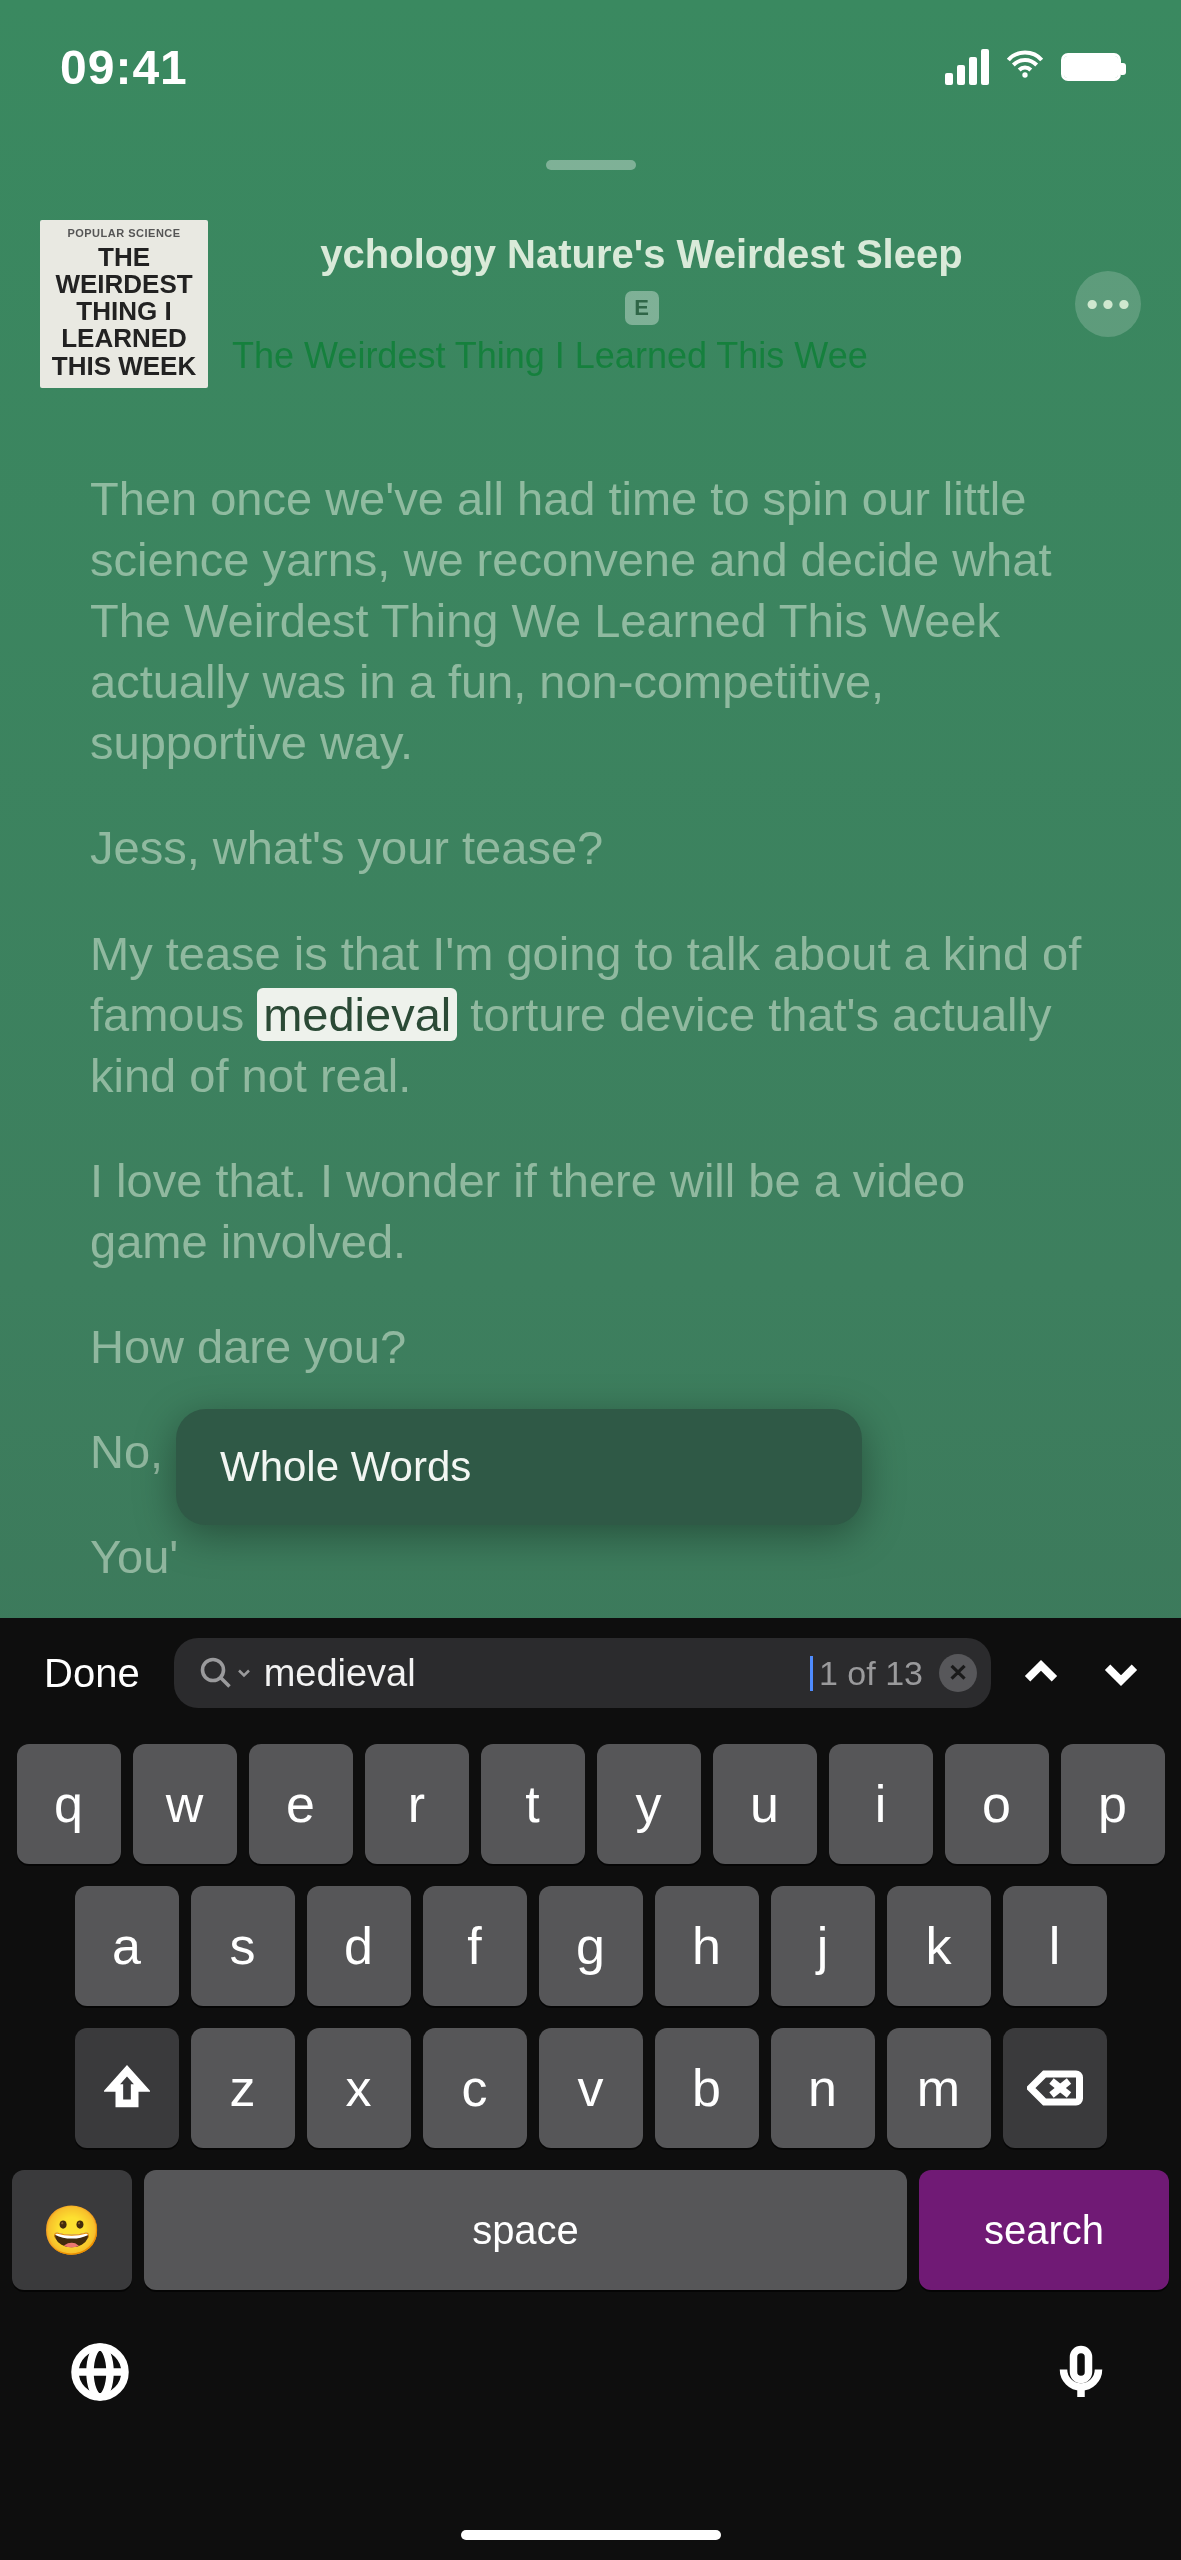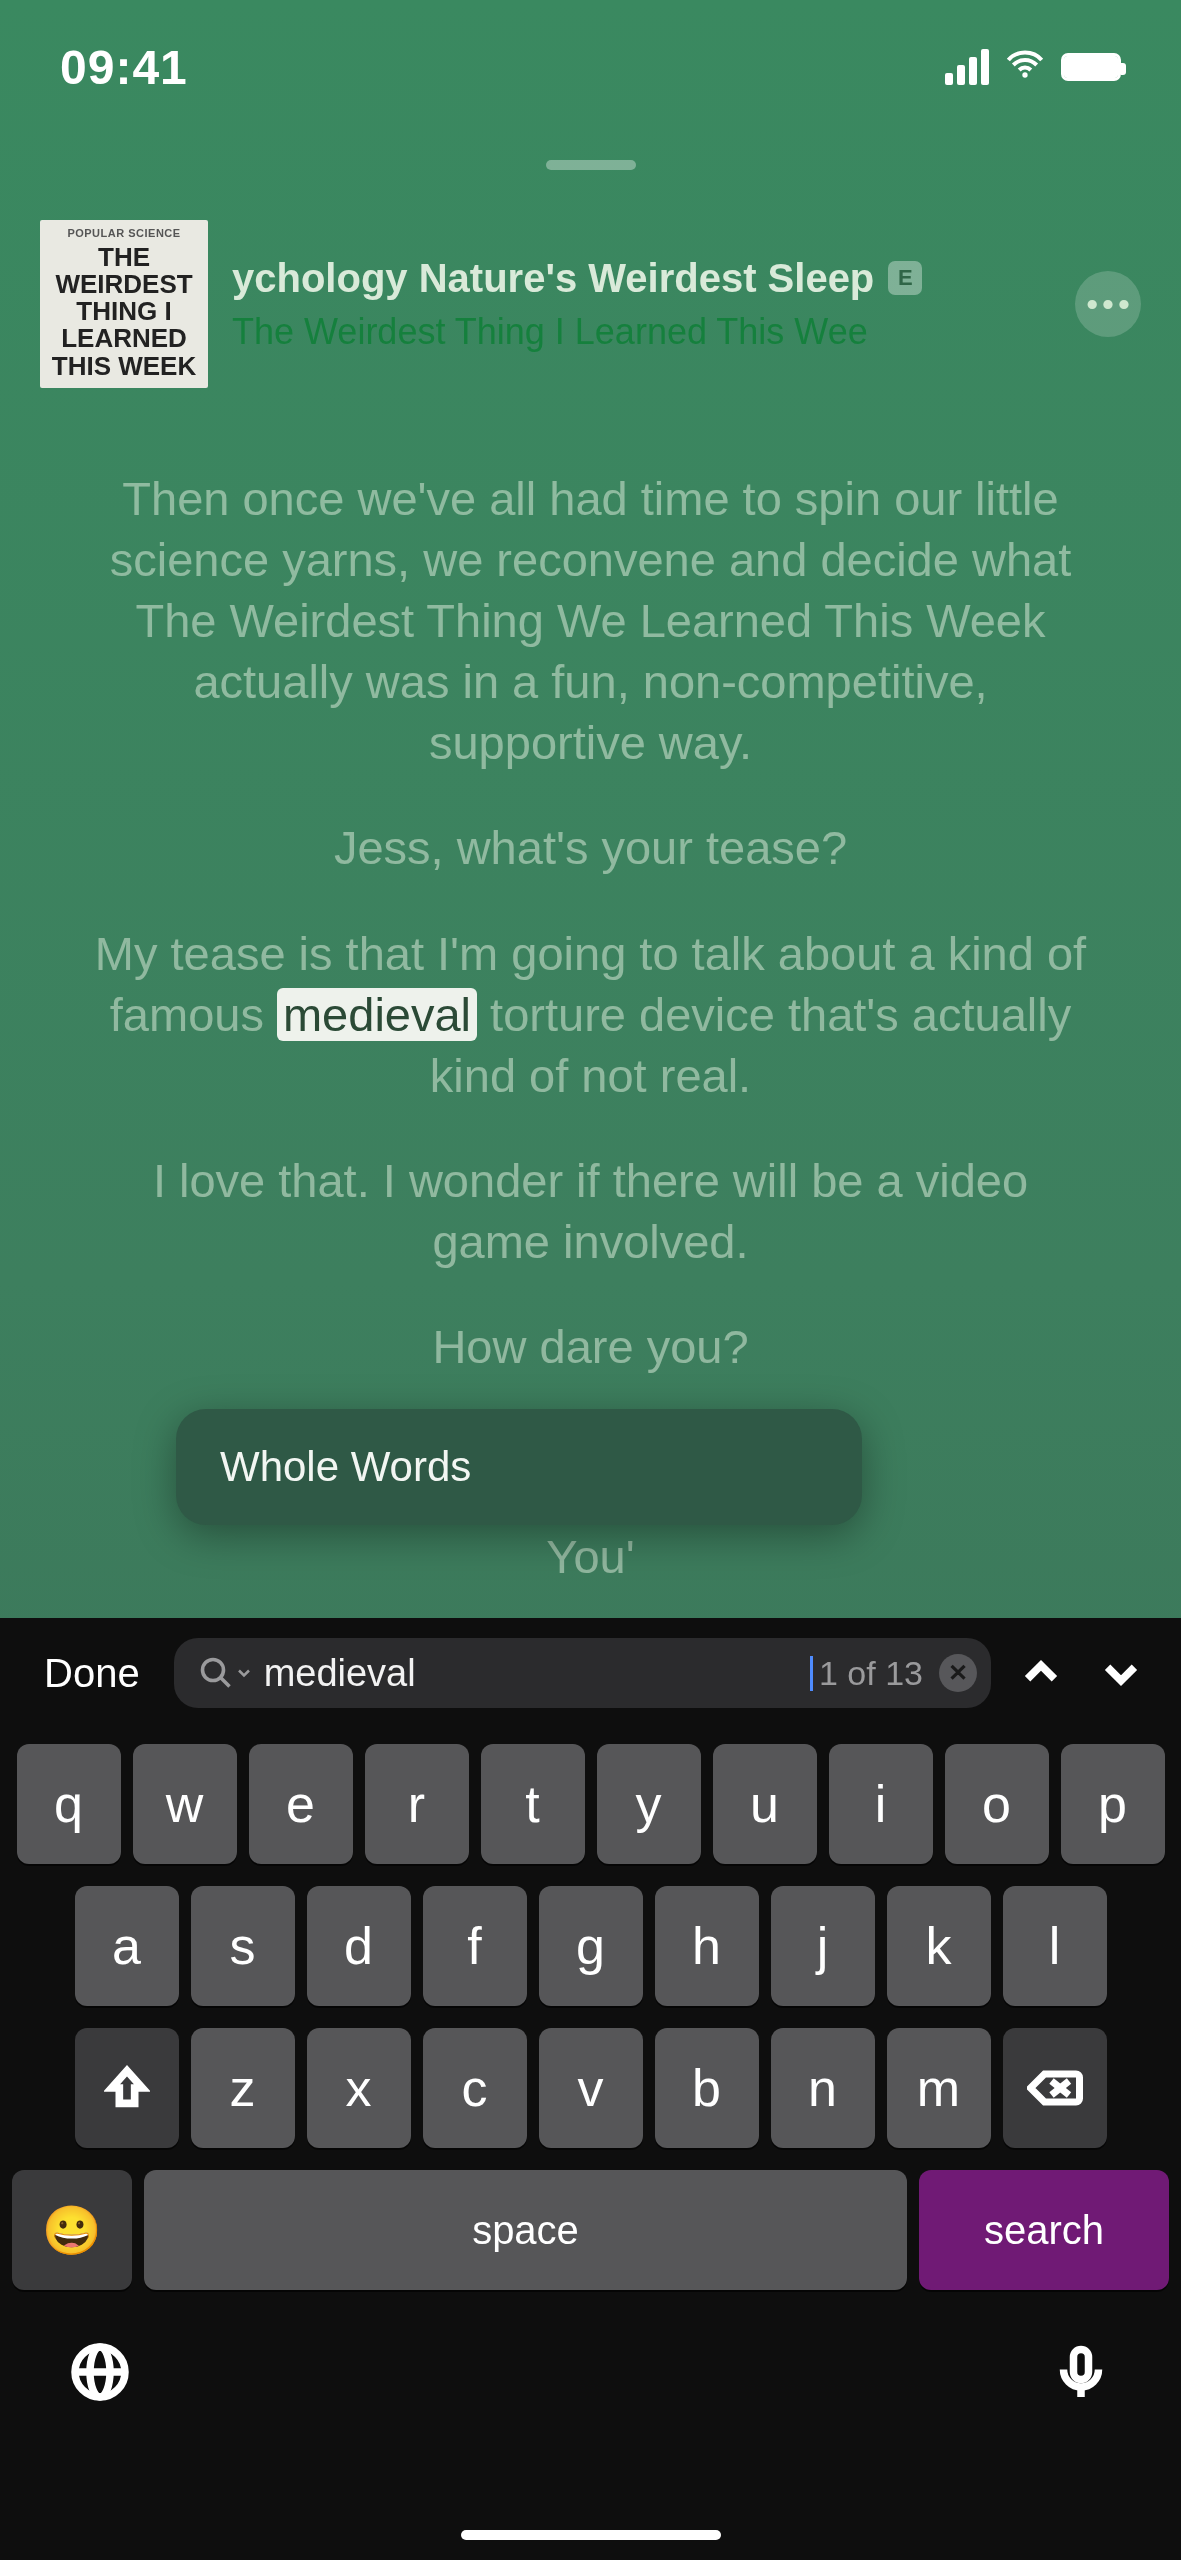--- a/index.html
+++ b/index.html
@@ -32,42 +32,42 @@
   
   .header { display:flex; align-items:center; padding: 0 40px; gap: 24px; }
   .artwork {
     width: 168px; height: 168px; border-radius: 2px; background: #e9e9e2;
     display:flex; flex-direction:column; justify-content:center; align-items:center;
     font-weight:800; color:#222; text-align:center; line-height:1.05; font-size:26px;
     padding:10px; flex-shrink:0;
   }
   .artwork .sml { font-size:11px; color:#555; margin-bottom:4px; letter-spacing:0.5px;}
   .header-text { flex:1; min-width:0; }
-  .header-title-row { display:flex; align-items:center; gap:14px; }
+  .header-title-row { display:flex; align-items:center; gap:14px;flex-direction:column; }
   .header-title {
     font-size: 40px; font-weight: 600; color: #d9ead9; white-space: nowrap;
     overflow: hidden;
   }
   .explicit-badge {
     width: 34px; height: 34px; border-radius: 7px; background: rgba(255,255,255,0.35);
     color: #2f6647; font-size: 22px; font-weight: 800; display:flex;align-items:center;justify-content:center;
   }
   .header-subtitle {
     font-size: 36px; color: #15803d; margin-top: 10px; white-space: nowrap; overflow:hidden;
   }
   .more-btn {
     width: 66px; height: 66px; border-radius: 50%; background: rgba(255,255,255,0.18);
     display:flex; align-items:center; justify-content:center; color:#cfe8cf; font-size:34px;
     flex-shrink:0;
   }
   .more-btn span { letter-spacing: 4px; margin-left:4px;}
 
   
   .transcript { padding: 80px 90px 0 90px; font-family: Georgia, 'Times New Roman', serif; }
-  .transcript p { font-size: 47px; line-height: 1.3; color: rgba(213,232,213,0.55); margin-bottom: 44px; font-weight:400;text-align:center;}
+  .transcript p { font-size: 47px; line-height: 1.3; color: rgba(213,232,213,0.55); margin-bottom: 44px; font-weight:400;}
   .hl {
     background: #eef2ec; color: #2b4a36; border-radius: 6px; padding: 0 6px;
   }
 
   
   .options-popup {
     position: absolute; left: 176px; top: 1409px; width: 686px;
     background: #2f5946; border-radius: 30px; overflow: hidden;
     box-shadow: 0 10px 40px rgba(0,0,0,0.35);
   }

